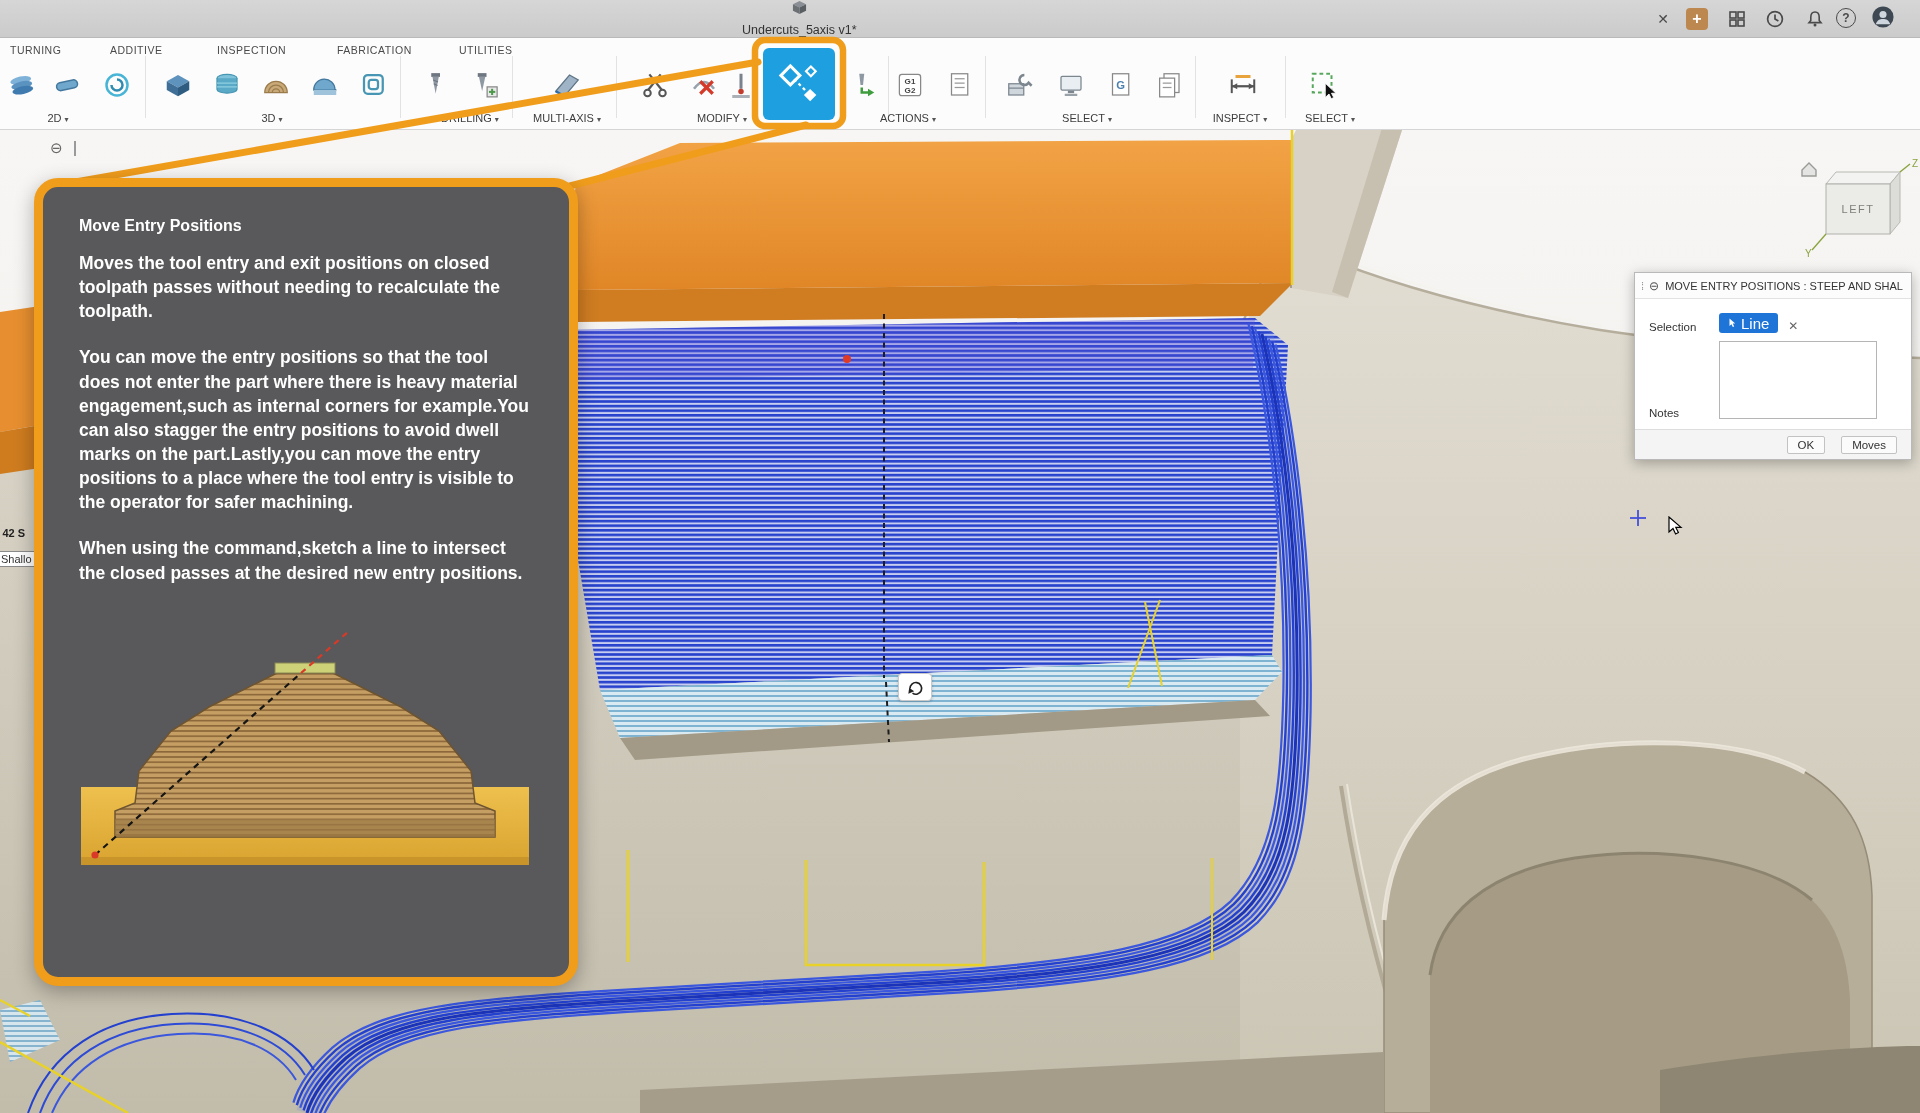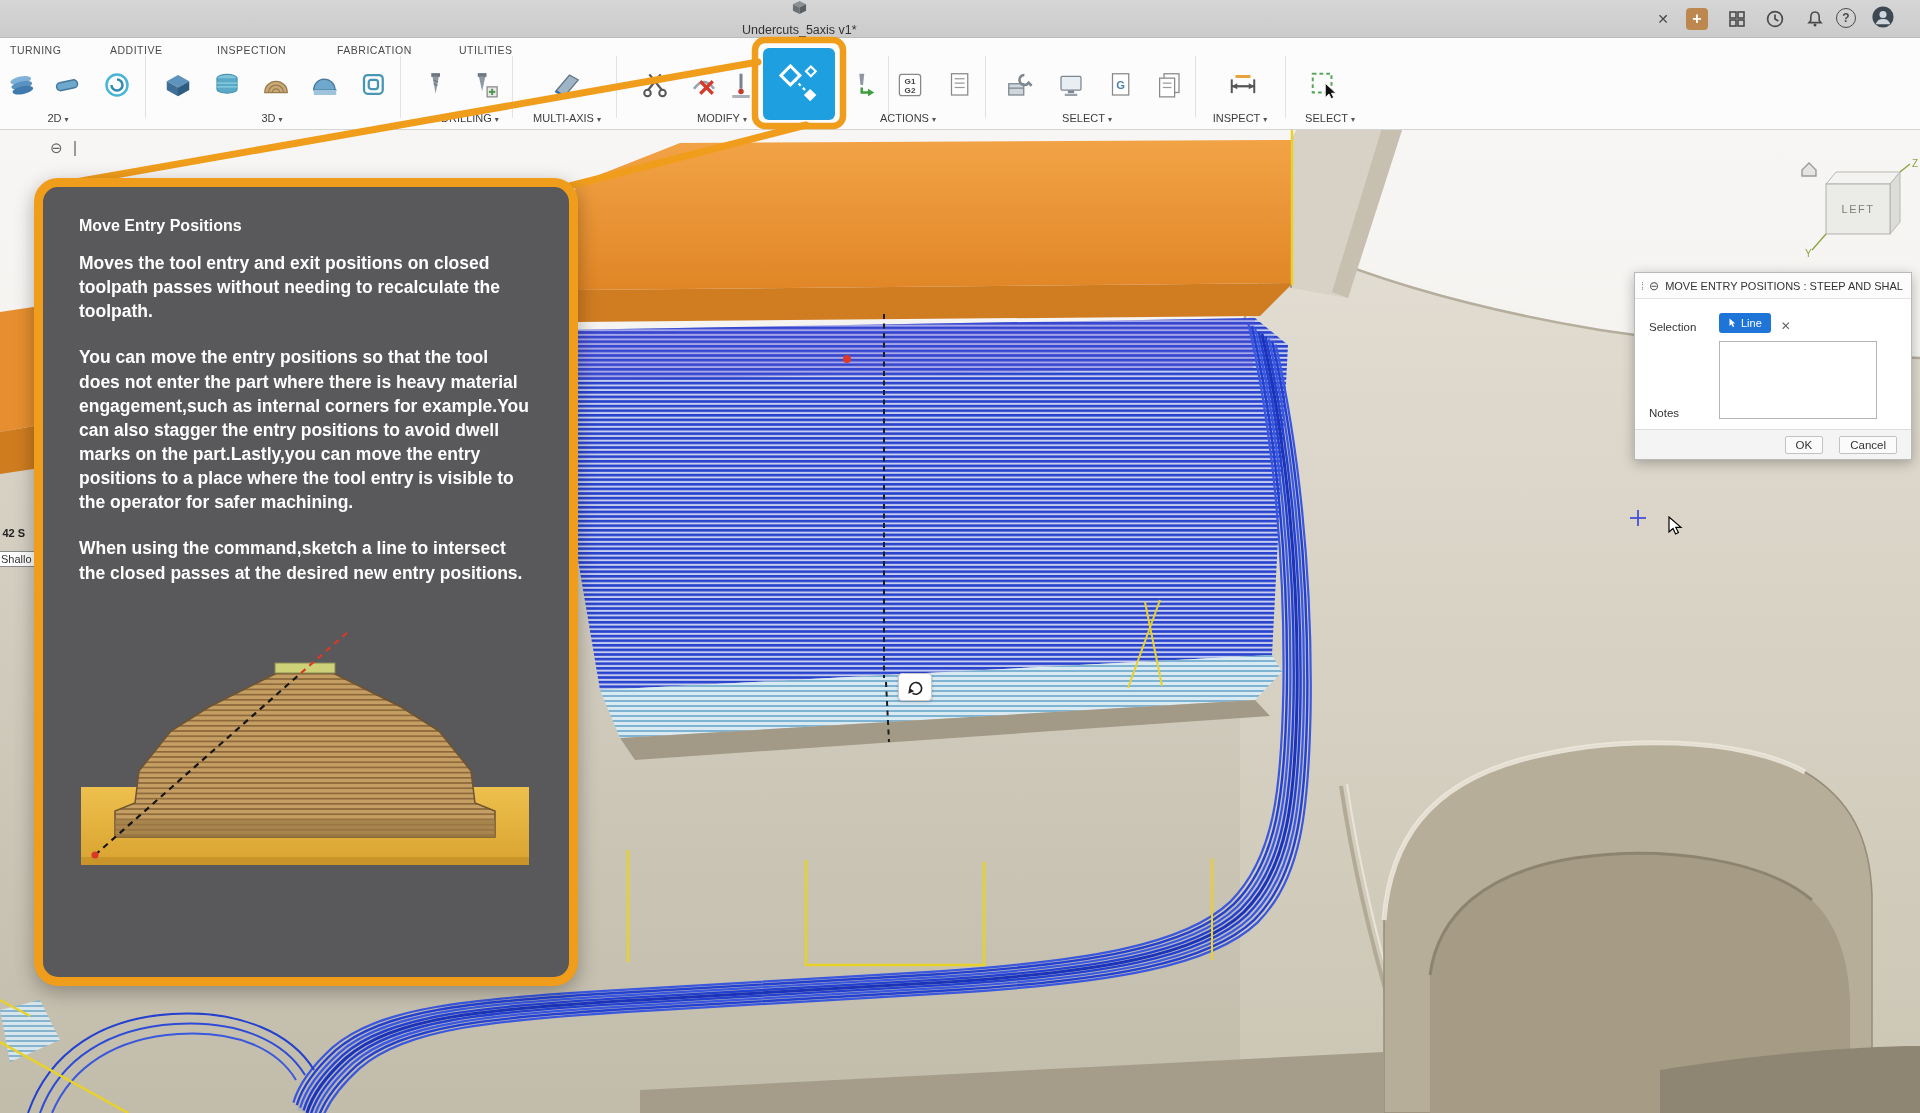--- a/index.html
+++ b/index.html
@@ -51,21 +51,21 @@
   .dialog { position:absolute; left:1634px; top:272px; width:278px; background:#fff; border:1px solid #b9b9b9;
     box-shadow:0 3px 12px rgba(0,0,0,.28); z-index:30; font-size:11.5px; color:#333; }
   .dlg-title { height:26px; display:flex; align-items:center; gap:6px; padding:0 6px; background:#fcfcfc;
     border-bottom:1px solid #e2e2e2; font-size:11px; white-space:nowrap; overflow:hidden; }
   .dlg-grip { color:#999; font-size:11px; letter-spacing:-1px; }
   .dlg-collapse { color:#555; font-size:12px; }
   .dlg-body { padding:10px 0 6px; }
   .dlg-row { display:flex; align-items:flex-end; padding:4px 14px; }
   .dlg-lbl { width:70px; padding-top:3px; color:#333; }
   .sel-chip { display:inline-flex; align-items:center; gap:4px; background:#1f74d8; color:#fff; border-radius:3px;
-    height:20px; padding:0 9px; font-size:11px; }
+    height:20px; padding:0 9px; font-size:15px; }
   .chip-cursor { width:9px; height:12px; }
   .sel-x { margin-left:10px; padding-top:3px; color:#666; font-size:12px; }
   .notes { width:158px; height:78px; border:1px solid #b5b5b5; resize:none; font-family:"Liberation Sans",sans-serif; font-size:11px; }
   .dlg-footer { height:30px; background:#f4f4f4; border-top:1px solid #ddd; display:flex; align-items:center;
     justify-content:flex-end; gap:16px; padding-right:14px; }
   .dlg-btn { font-family:"Liberation Sans",sans-serif; font-size:11.5px; color:#333; background:#fbfbfb;
     border:1px solid #c2c2c2; border-radius:2px; padding:2px 10px; }
 
   
   .viewcube { position:absolute; left:1798px; top:158px; width:120px; height:104px; z-index:20; }
@@ -482,21 +482,21 @@
         </span>
         <span class="sel-x">✕</span>
       </div>
       <div class="dlg-row">
         <span class="dlg-lbl">Notes</span>
         <textarea class="notes" style=""></textarea>
       </div>
     </div>
     <div class="dlg-footer">
       <button class="dlg-btn">OK</button>
-      <button class="dlg-btn">Cancel</button>
+      <button class="dlg-btn">Moves</button>
     </div>
   </div>
 
   <svg class="viewcube" viewBox="0 0 120 104">
     <g>
       <path d="M4,12 L11,5 L18,12 L18,18 L4,18 Z" fill="#e4e4e2" stroke="#9a9a96" stroke-width="1.4"></path>
     </g>
     <polygon points="28,26 92,26 102,14 38,14" fill="#f3f3f1" stroke="#b8b8b4"></polygon>
     <polygon points="92,26 102,14 102,64 92,76" fill="#dcdcd8" stroke="#b8b8b4"></polygon>
     <rect x="28" y="26" width="64" height="50" fill="#ebebe8" stroke="#b0b0ac"></rect>

